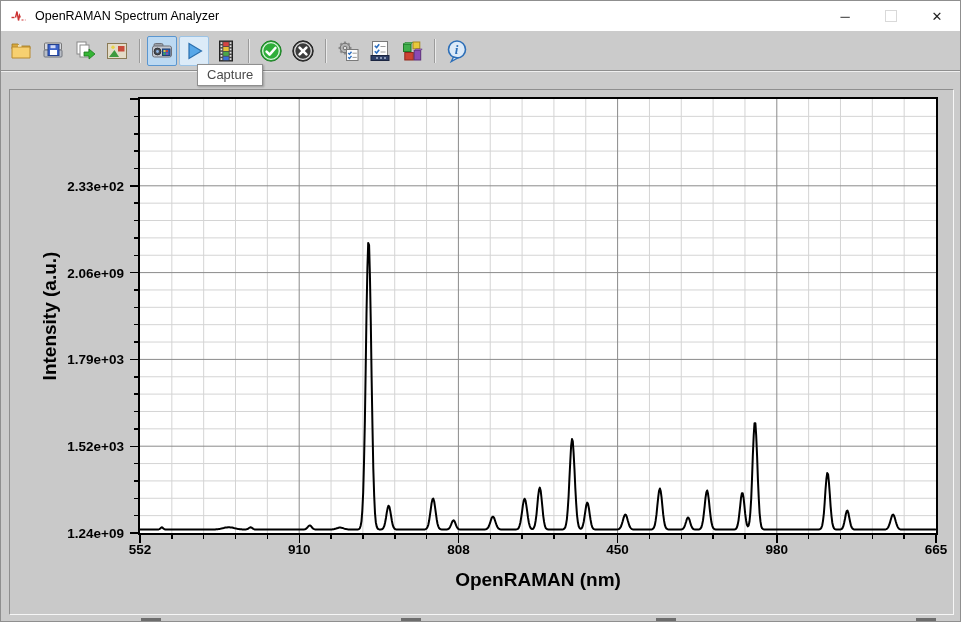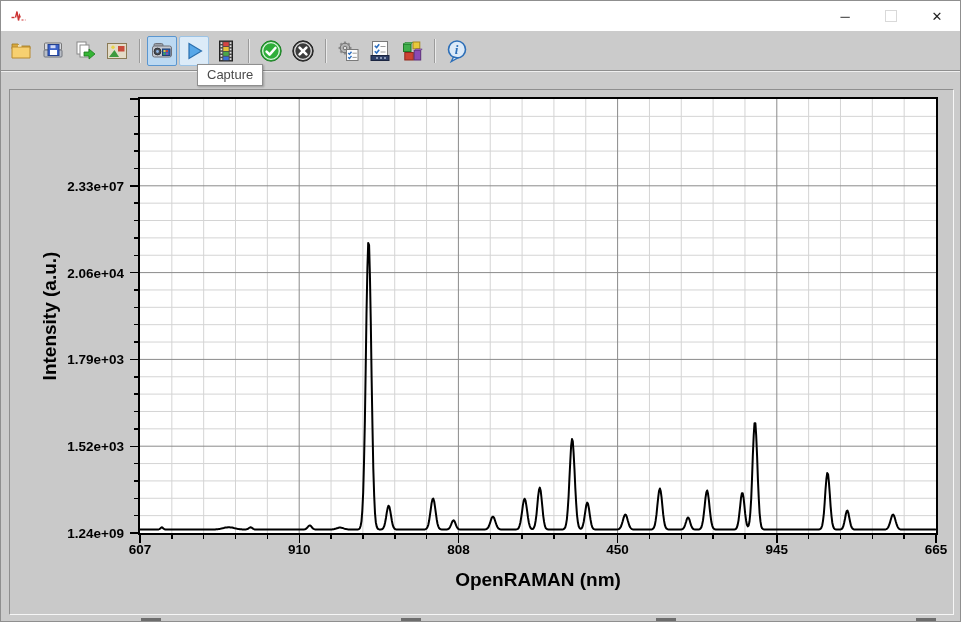--- a/index.html
+++ b/index.html
@@ -41,20 +41,21 @@
 <body>
 
 <div class="window">
 
   <div class="titlebar">
     <svg class="app-icon" viewBox="0 0 17 17">
       <path d="M1.5 9.5 h3" stroke="#cc3232" stroke-width="1.4" fill="none"></path>
       <path d="M5.5 9.5 L7 3.5 L8.5 12.5 L9.5 7.5 L10.3 9.5" stroke="#cc3232" stroke-width="1.4" fill="none"></path>
       <path d="M11.5 12 h4" stroke="#cc3232" stroke-width="1.2" stroke-dasharray="2 1.4" fill="none"></path>
     </svg>
+    <span class="title-text">OpenRAMAN Spectrum Analyzer</span>
     <div class="win-controls">
       <div class="win-btn">
           <span>─</span>
         </div>
       <div class="win-btn">
           <span class="max-square"></span>
         </div>
       <div class="win-btn">
           <span>✕</span>
         </div>
@@ -198,22 +199,22 @@
         <path d="M8.5 18 L6.2 22.6 L13 18.8 Z" fill="#dceaf8" stroke="#2d6fb8" stroke-width="1.3"></path>
         <text x="11.6" y="15.2" font-size="13" font-style="italic" font-weight="bold" fill="#2d6fb8" text-anchor="middle" font-family="Liberation Serif,serif">i</text>
       </svg>
     </div>
   </div>
 
   <div class="tooltip">Capture</div>
 
   <div class="panel">
     <div class="ylabels">
-      <span style="top:20%">2.33e+07</span>
-      <span style="top:40%">2.06e+04</span>
+      <span style="top:20%">2.33e+02</span>
+      <span style="top:40%">2.06e+09</span>
       <span style="top:60%">1.79e+03</span>
       <span style="top:80%">1.52e+03</span>
       <span style="top:100%">1.24e+09</span>
     </div>
 
     <div class="plot" id="plot">
         <svg width="796" height="434" viewBox="0 0 796 434">
           <line x1="31.84" x2="31.84" y1="0" y2="434" class="grid-minor"></line>
           <line x1="0" x2="796" y1="17.36" y2="17.36" class="grid-minor"></line>
           <line x1="63.68" x2="63.68" y1="0" y2="434" class="grid-minor"></line>
@@ -317,25 +318,25 @@
         <div class="xtick" style="left: 604.2px; top: 0px; width: 1.5px; height: 4px;"></div>
         <div class="xtick" style="left: 636.1px; top: 0px; width: 1.5px; height: 8px;"></div>
         <div class="xtick" style="left: 667.9px; top: 0px; width: 1.5px; height: 4px;"></div>
         <div class="xtick" style="left: 699.7px; top: 0px; width: 1.5px; height: 4px;"></div>
         <div class="xtick" style="left: 731.6px; top: 0px; width: 1.5px; height: 4px;"></div>
         <div class="xtick" style="left: 763.4px; top: 0px; width: 1.5px; height: 4px;"></div>
         <div class="xtick" style="left: 795.3px; top: 0px; width: 1.5px; height: 8px;"></div>
       </div>
 
     <div class="xlabels">
-      <span style="left:0%">607</span>
+      <span style="left:0%">552</span>
       <span style="left:20%">910</span>
       <span style="left:40%">808</span>
       <span style="left:60%">450</span>
-      <span style="left:80%">945</span>
+      <span style="left:80%">980</span>
       <span style="left:100%">665</span>
     </div>
 
     <div class="xaxis-title">OpenRAMAN (nm)</div>
     <div class="yaxis-title">Intensity (a.u.)</div>
   </div>
 
   <div id="fragments">
       <div class="fragment" style="left: 140px;"></div>
       <div class="fragment" style="left: 400px;"></div>

